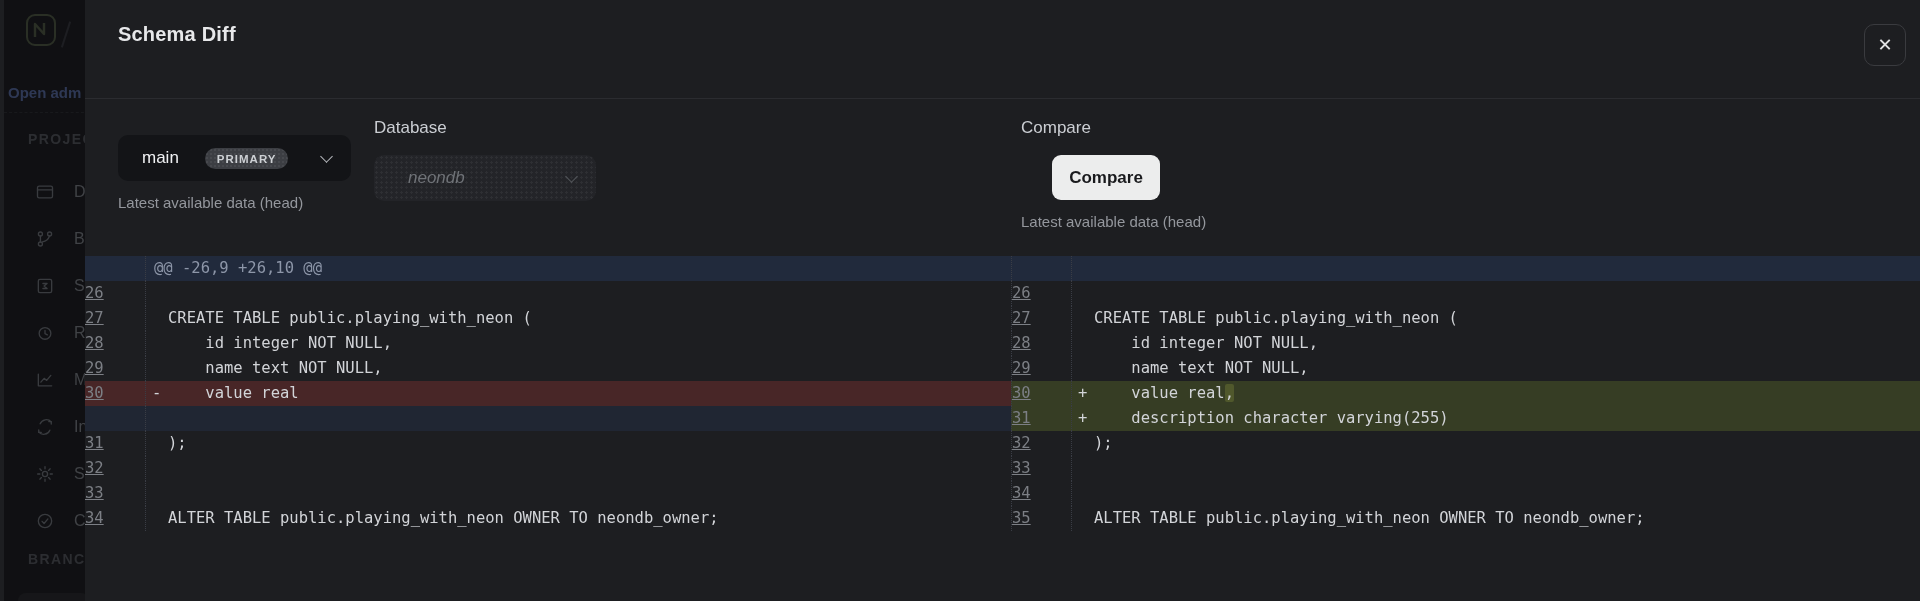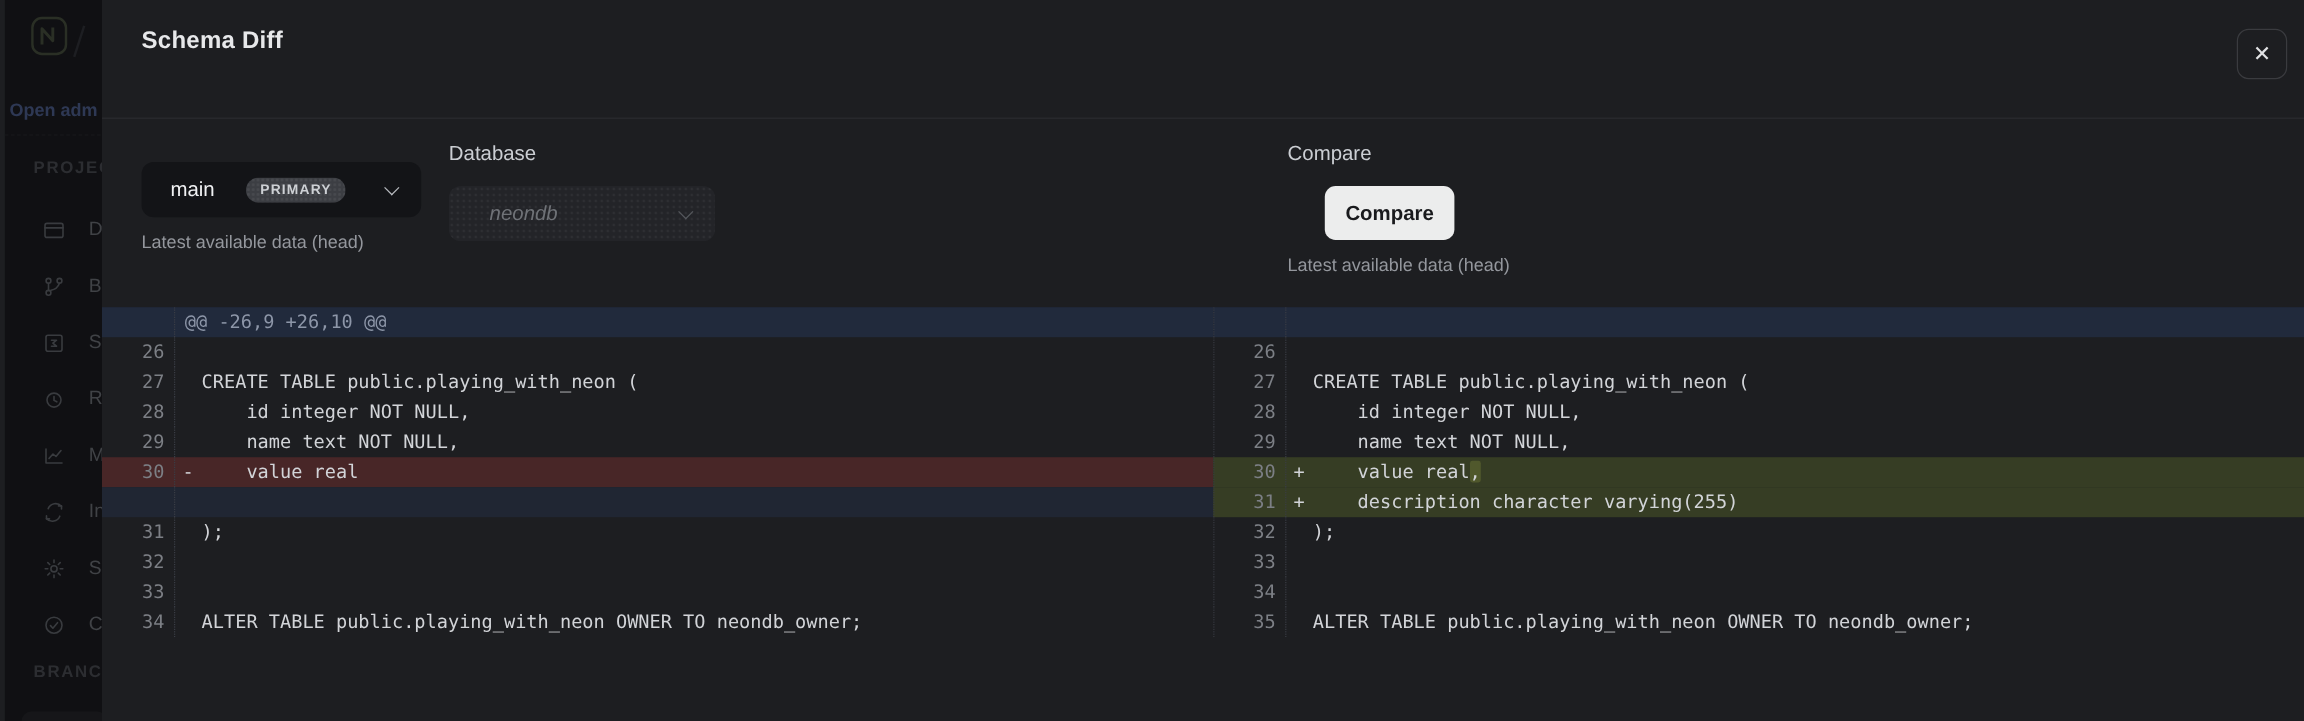--- a/index.html
+++ b/index.html
@@ -54,21 +54,21 @@
   .modal-header{position:relative;height:99px;border-bottom:1px solid var(--divider);}
   .modal-title{position:absolute;left:33px;top:23px;font-size:20px;font-weight:600;color:var(--text);letter-spacing:0.2px;}
   .close-btn{position:absolute;right:14px;top:24px;width:42px;height:42px;border:1px solid #3a3b3f;border-radius:10px;
     display:flex;align-items:center;justify-content:center;color:#e2e3e5;font-size:18px;cursor:pointer;background:transparent;}
 
   
   .fgroup{position:absolute;}
   .fgroup .flabel{font-size:17px;color:var(--label);}
   .g-base{left:33px;top:118px;}
   .g-db{left:289px;top:118px;}
-  .g-compare{left:988px;top:118px;}
+  .g-compare{left:936px;top:118px;}
   .select{
     margin-top:17px;height:46px;border-radius:10px;background:var(--select-bg);
     display:flex;align-items:center;position:relative;cursor:pointer;
   }
   .sel-base{width:233px;padding-left:24px;}
   .sel-db{width:222px;padding-left:34px;background:var(--select-disabled);
     background-image:radial-gradient(rgba(255,255,255,0.05) 1px, transparent 1.4px);background-size:5px 5px;}
   .sel-compare{width:238px;padding-left:27px;}
   .sel-value{font-size:17px;font-weight:500;color:#f0f1f3;}
   .sel-value.disabled{color:#6f7277;font-weight:400;font-style:italic;}
@@ -86,21 +86,21 @@
     background:var(--btn-bg);color:var(--btn-text);font-family:"Liberation Sans",sans-serif;
     font-size:17px;font-weight:600;cursor:pointer;
   }
 
   
   .diff{position:absolute;left:0;top:256px;width:1835px;font-family:"DejaVu Sans Mono",monospace;font-size:15.5px;color:var(--code);}
   .diff-row{display:flex;height:25px;line-height:25px;}
   .cell{display:flex;height:25px;overflow:hidden;}
   .cell.cl{width:926px;}
   .cell.cr{flex:1;}
-  .gut{width:61px;flex:none;text-align:right;padding-right:8px;color:var(--lineno);border-right:1px dotted var(--gutter-border);font-size:15.5px;}
+  .gut{width:61px;flex:none;padding-right:8px;color:var(--lineno);border-right:1px dotted var(--gutter-border);font-size:15.5px;text-decoration:underline;}
   .cr .gut{border-left:1px dotted var(--gutter-border);}
   .marker{width:22px;flex:none;padding-left:6px;color:var(--code);}
   .codeln{white-space:pre;flex:1;}
   .cell.removed{background:var(--removed);}
   .cell.added{background:var(--added);}
   .cell.spacer{background:var(--spacer-bg);}
   .hunk .cell{background:var(--hunk-bg);color:var(--hunk-text);}
   .hunk-text{padding-left:8px;white-space:pre;}
   .hl-frag{background:var(--hl);border-radius:2px;}
 

